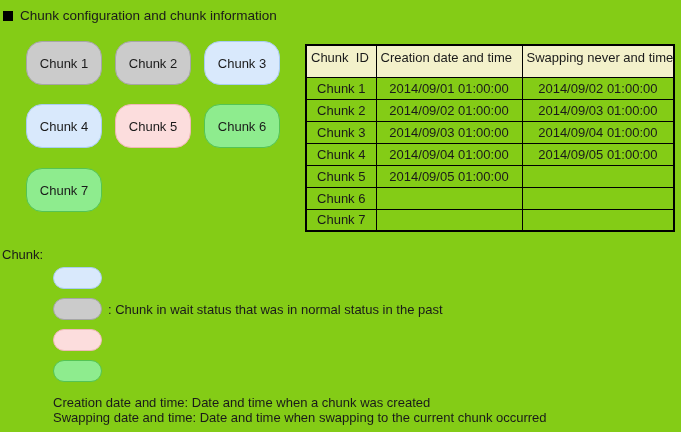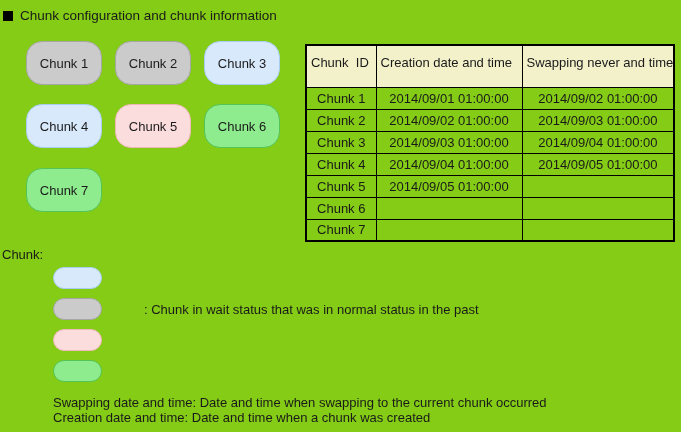--- a/index.html
+++ b/index.html
@@ -19,21 +19,21 @@
   
   .chunk-table{
     position:absolute;left:305px;top:44px;border-collapse:collapse;
     font-size:13px;table-layout:fixed;
   }
   .chunk-table th,.chunk-table td{
     border:1px solid #000;box-sizing:border-box;overflow:hidden;
   }
   .chunk-table{border:2px solid #000;}
   .chunk-table th{
-    height:42px;font-weight:normal;text-align:left;padding:0 0 8px 4px;white-space:pre;
+    height:32px;font-weight:normal;text-align:left;padding:0 0 8px 4px;white-space:pre;
   }
   .chunk-table td{height:22px;text-align:center;padding:0 2px;white-space:nowrap;}
   .col-id{width:70px;}
   .col-creation{width:146px;}
   .col-swapping{width:148px;}
   
   .legend-title{position:absolute;left:2px;top:247px;font-size:13px;}
   .legend-row{position:absolute;left:53px;display:flex;align-items:center;}
   .legend-pill{
     width:49px;height:22px;border-radius:12px;border:1.5px solid #999;
@@ -109,30 +109,30 @@
           <td class="col-swapping"></td>
         </tr>
       </tbody>
   </table>
 
   <div class="legend-title">Chunk:</div>
   <div id="legend-layer">
       <div class="legend-row" style="top: 267px;">
         <span class="legend-pill" style="background: rgb(217, 233, 252); border-color: rgb(169, 205, 240);"></span>
       </div>
-      <div class="legend-row" style="top: 298px; gap: 36px;">
+      <div class="legend-row" style="top: 298px;">
         <span class="legend-pill" style="background: rgb(203, 203, 203); border-color: rgb(166, 166, 166);"></span>
         <span class="legend-label">: Chunk in wait status that was in normal status in the past</span>
       </div>
       <div class="legend-row" style="top: 329px;">
         <span class="legend-pill" style="background: rgb(252, 221, 221); border-color: rgb(240, 183, 183);"></span>
       </div>
       <div class="legend-row" style="top: 360px;">
         <span class="legend-pill" style="background: rgb(142, 236, 142); border-color: rgb(84, 196, 84);"></span>
       </div>
     </div>
 
   <div class="notes" id="notes">
+      <div class="note-line">Creation date and time: Date and time when a chunk was created</div>
       <div class="note-line">Swapping date and time: Date and time when swapping to the current chunk occurred</div>
-      <div class="note-line">Creation date and time: Date and time when a chunk was created</div>
     </div>
 
 </div>
 
 </body></html>

